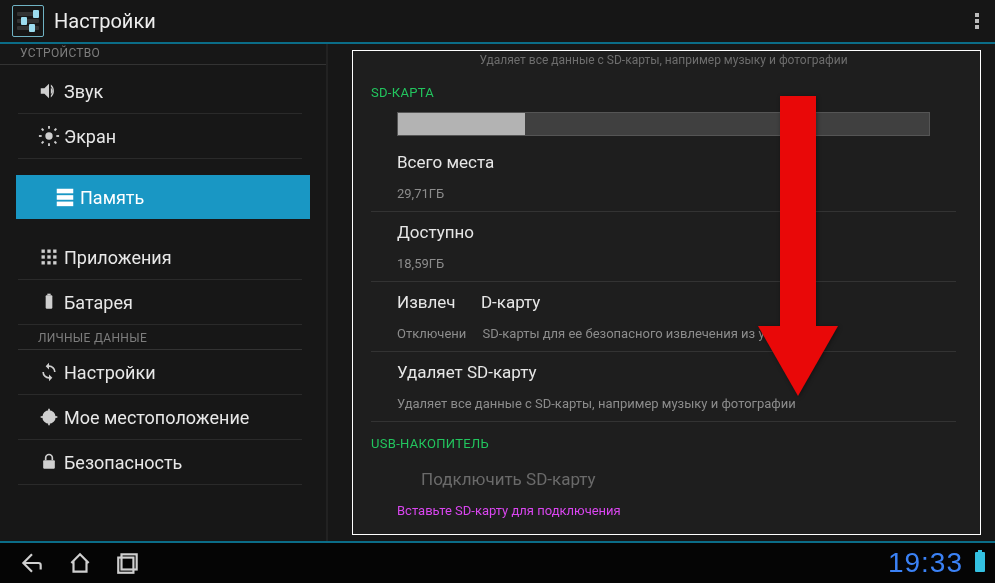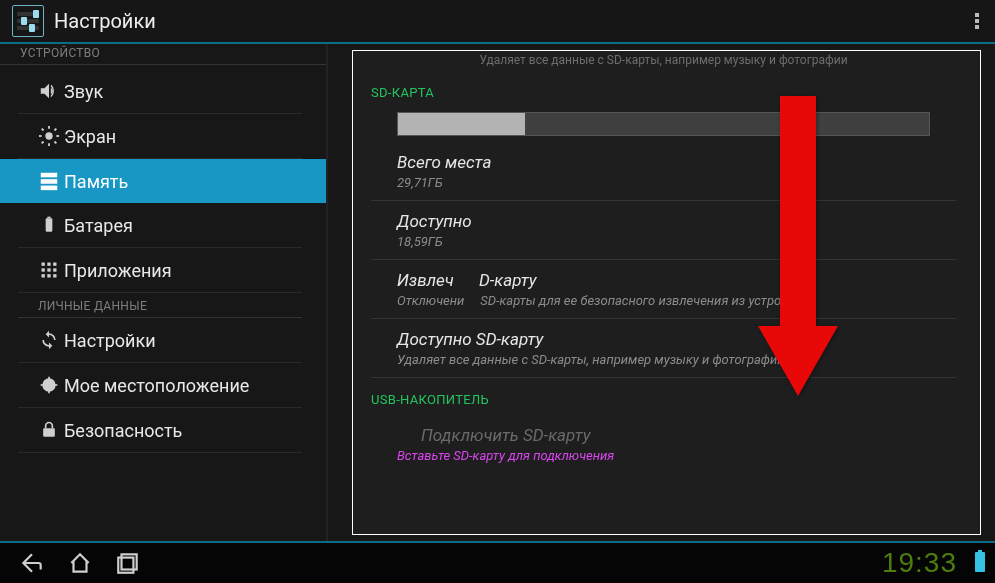--- a/index.html
+++ b/index.html
@@ -17,49 +17,49 @@
 
   .columns { display:flex; height: calc(583px - 44px - 42px); }
 
   
   .sidebar { width: 328px; border-right: 2px solid #222; overflow: hidden; display:flex; flex-direction:column; }
   .sidebar .section-hdr { font-size: 12px; color: #7d7d7d; padding: 6px 20px 4px; letter-spacing: 0.3px; border-bottom: 1px solid #333; margin-bottom:4px; }
   .sidebar .section-hdr:first-child { padding-top: 2px; }
   .sidebar .item { display: flex; align-items: center; gap: 4px; font-size: 18px; padding: 11px 20px; border-bottom: 1px solid #2a2a2a; cursor: pointer; color:#e8e8e8; margin: 0 24px 0 18px; }
   .sidebar .item .icon { width: 22px; height: 22px; display:flex; align-items:center; justify-content:center; }
   .sidebar .item .icon svg { fill: #cfcfcf; }
-  .sidebar .item.active { background: #1997c4; color: #fff; margin:0; padding: 11px 44px 11px 38px; border-bottom:none; }
+  .sidebar .item.active { background: #1997c4; color: #fff; margin:16px; padding: 11px 44px 11px 38px; border-bottom:none; }
   .sidebar .item.active .icon svg { fill: #fff; }
 
   
   .content { flex: 1; padding: 6px 14px 6px 24px; overflow:hidden; position:relative; }
   .panel { border: 1px solid #ffffff; background: #1e1e1e; height: calc(100% - 0px); padding: 0 24px 10px 18px; overflow:hidden; }
   .truncated { color: #6d6d6d; font-size: 12px; text-align:center; padding: 2px 0 4px; }
   .panel .section-label { color: #22c55e; font-size: 13px; padding: 14px 0 8px 0; letter-spacing:0.3px; }
   .storage-bar { margin: 4px 26px 6px 26px; height: 24px; background: #404040; display:flex; border:1px solid #555; }
   .storage-bar .used { background: #b3b3b3; width: 24%; }
   .storage-bar .free { flex:1; }
 
-  .row { padding: 10px 0 10px 26px; border-bottom: 1px solid #333; cursor:pointer;font-style:italic; }
+  .row { padding: 10px 0 10px 26px; border-bottom: 1px solid #333; cursor:pointer; }
   .row:last-child { border-bottom:none; }
   .row .title { font-size: 17px; color: #e6e6e6; }
-  .row .subtitle { font-size: 13px; color: #8c8c8c; margin-top:3px; }
+  .row .subtitle { font-size: 13px; color: #8c8c8c; margin-top:14px; }
   .row.disabled .title { color: #6a6a6a; margin-left: 24px; }
   .row.disabled .subtitle { color: #d946ef; }
 
   
   .arrow { position:absolute; left: 430px; top: 52px; pointer-events:none; }
   .arrow svg { filter: drop-shadow(1px 1px 2px rgba(0,0,0,.4)); }
 
   
   .navbar { position:absolute; left:0; right:0; bottom:0; height:42px; background:#050505; display:flex; align-items:center; padding:0 8px; border-top:2px solid #0b6d88; }
   .navbtn { width:48px; height:42px; display:flex; align-items:center; justify-content:center; cursor:pointer; }
   .navbtn svg { stroke:#cfcfcf; fill:none; stroke-width:2; }
   .navspacer { flex:1; }
-  .clock { font-family: "Segoe UI", Arial, sans-serif; font-size: 28px; color:#4d7c0f; letter-spacing:1px; margin-right:12px; }
+  .clock { font-family: "Segoe UI", Arial, sans-serif; font-size: 28px; color:#3b82f6; letter-spacing:1px; margin-right:6px; }
   .battery { margin-left:4px; }
   .battery svg { fill:#34c1e2; }
 </style>
 </head>
 <body>
 
 <div class="screen">
   <div class="actionbar">
     <div class="appicon">
       <div class="slider-row">
@@ -120,45 +120,45 @@
               <rect x="3" y="3" width="18" height="5"></rect>
               <rect x="3" y="10" width="18" height="5"></rect>
               <rect x="3" y="17" width="18" height="5"></rect>
             </svg>
         </span>
         <span>Память</span>
       </div>
 
       <div class="item">
         <span class="icon">
-          <svg viewBox="0 0 24 24" width="20" height="20">
-              <rect x="8" y="4" width="8" height="16" rx="1" fill="#cfcfcf"></rect>
-              <rect x="10" y="2" width="4" height="2" fill="#cfcfcf"></rect>
-            </svg>
-        </span>
-        <span>Батарея</span>
-      </div>
-
-      <div class="item">
-        <span class="icon">
           <svg viewBox="0 0 24 24" width="20" height="20" fill="#cfcfcf">
               <rect x="3" y="3" width="4" height="4"></rect>
               <rect x="10" y="3" width="4" height="4"></rect>
               <rect x="17" y="3" width="4" height="4"></rect>
               <rect x="3" y="10" width="4" height="4"></rect>
               <rect x="10" y="10" width="4" height="4"></rect>
               <rect x="17" y="10" width="4" height="4"></rect>
               <rect x="3" y="17" width="4" height="4"></rect>
               <rect x="10" y="17" width="4" height="4"></rect>
               <rect x="17" y="17" width="4" height="4"></rect>
             </svg>
         </span>
         <span>Приложения</span>
       </div>
 
+      <div class="item">
+        <span class="icon">
+          <svg viewBox="0 0 24 24" width="20" height="20">
+              <rect x="8" y="4" width="8" height="16" rx="1" fill="#cfcfcf"></rect>
+              <rect x="10" y="2" width="4" height="2" fill="#cfcfcf"></rect>
+            </svg>
+        </span>
+        <span>Батарея</span>
+      </div>
+
       <div class="section-hdr" style="margin:0 24px 0 18px;">ЛИЧНЫЕ ДАННЫЕ</div>
 
       <div class="item">
         <span class="icon">
           <svg viewBox="0 0 24 24" width="20" height="20" fill="#cfcfcf">
               <path d="M12 4V1L8 5l4 4V6a6 6 0 0 1 6 6h2A8 8 0 0 0 12 4zm0 14a6 6 0 0 1-6-6H4a8 8 0 0 0 8 8v3l4-4-4-4v3z"></path>
             </svg>
         </span>
         <span>Настройки</span>
       </div>
@@ -212,21 +212,21 @@
         <div class="row">
           <div class="title">
             <span>Извлеч</span>&nbsp;&nbsp;&nbsp;&nbsp;&nbsp;&nbsp;<span>D-карту</span>
           </div>
           <div class="subtitle">
             <span>Отключени</span>&nbsp;&nbsp;&nbsp;&nbsp;&nbsp;<span>SD-карты для ее безопасного извлечения из устройства</span>
           </div>
         </div>
 
         <div class="row">
-          <div class="title">Доступно SD-карту</div>
+          <div class="title">Удаляет SD-карту</div>
           <div class="subtitle">Удаляет все данные с SD-карты, например музыку и фотографии</div>
         </div>
 
         <div class="section-label">USB-НАКОПИТЕЛЬ</div>
 
         <div class="row disabled">
           <div class="title">Подключить SD-карту</div>
           <div class="subtitle">Вставьте SD-карту для подключения</div>
         </div>
       </div>

